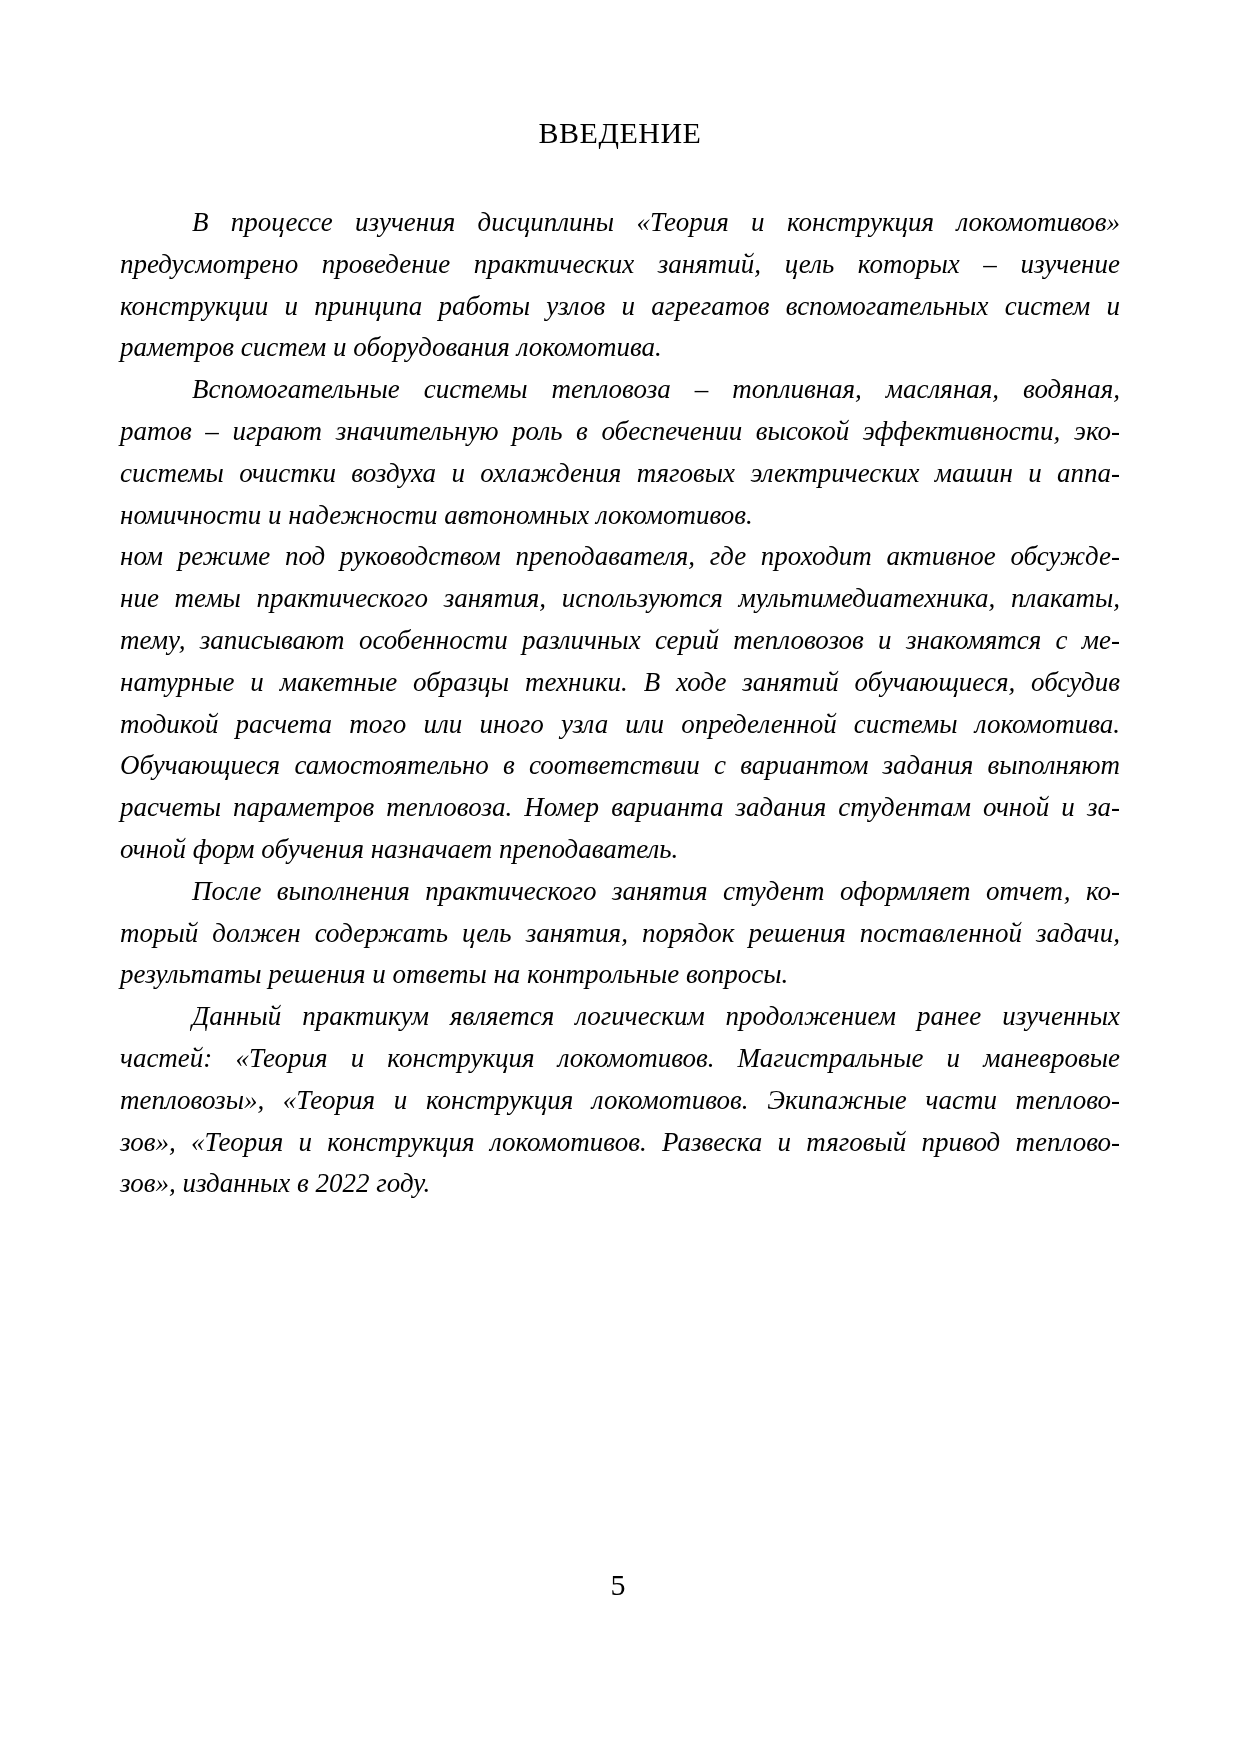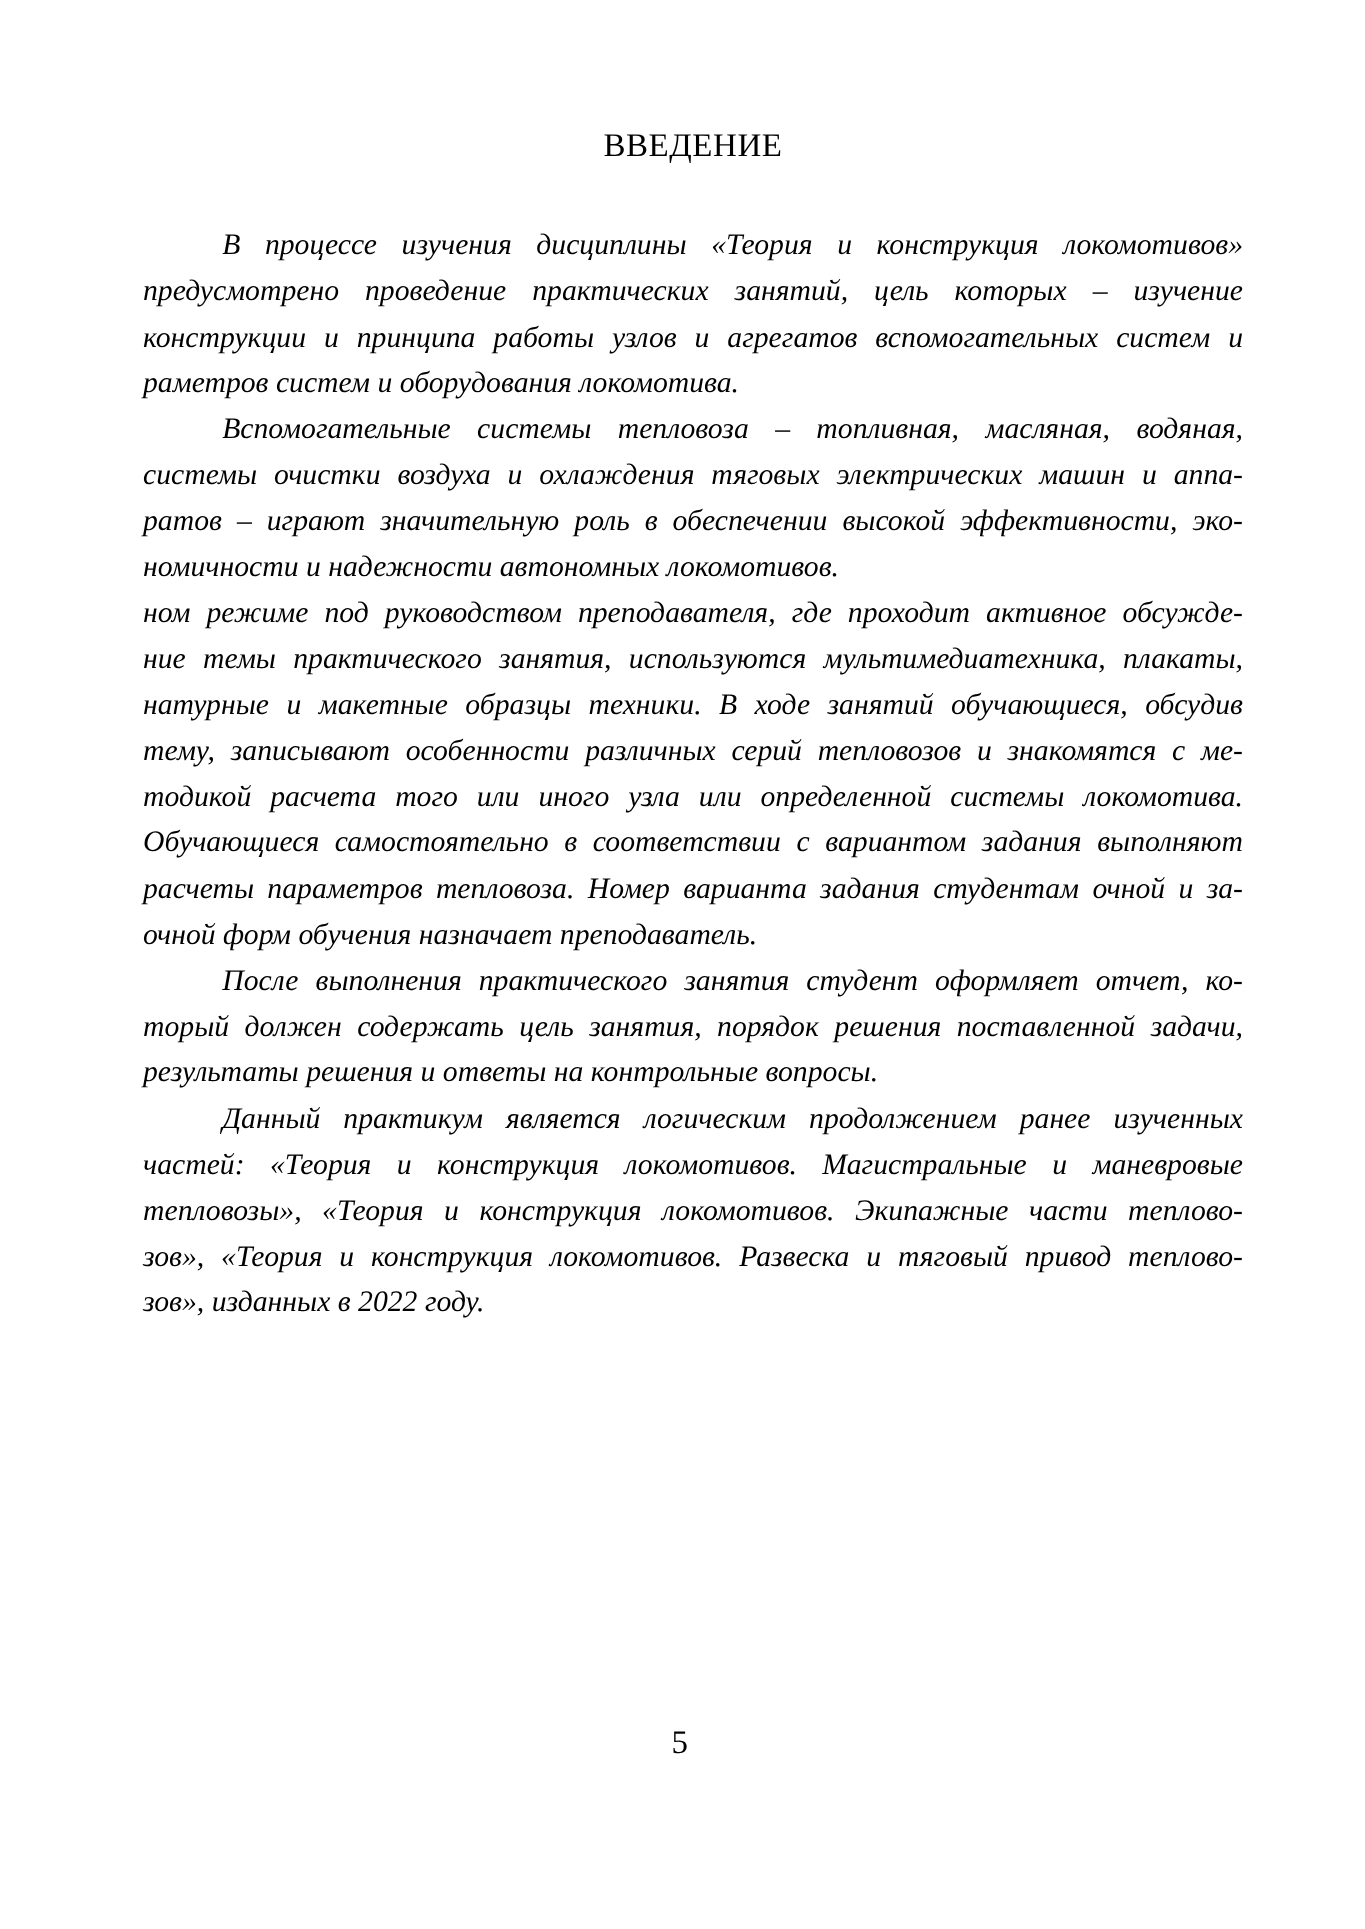--- a/index.html
+++ b/index.html
@@ -18,21 +18,21 @@
     position: absolute;
     left: 0;
     top: 0;
     width: 1241px;
     height: 1754px;
     background: #ffffff;
     overflow: hidden;
   }
   .content {
     position: absolute;
-    left: 130px;
+    left: 120px;
     top: 112px;
     width: 1000px;
   }
   .title {
     font-size: 30px;
     font-weight: normal;
     line-height: 42px;
     text-align: center;
     letter-spacing: 0.5px;
     margin: 0 0 48px 0;
@@ -72,29 +72,29 @@
     <h1 class="title">ВВЕДЕНИЕ</h1>
     <div id="paragraphs">
         <div class="paragraph">
           <div class="line first">В процессе изучения дисциплины «Теория и конструкция локомотивов»</div>
           <div class="line">предусмотрено проведение практических занятий, цель которых – изучение</div>
           <div class="line">конструкции и принципа работы узлов и агрегатов вспомогательных систем и</div>
           <div class="line last">раметров систем и оборудования локомотива.</div>
         </div>
         <div class="paragraph">
           <div class="line first">Вспомогательные системы тепловоза – топливная, масляная, водяная,</div>
+          <div class="line">ратов – играют значительную роль в обеспечении высокой эффективности, эко-</div>
           <div class="line">системы очистки воздуха и охлаждения тяговых электрических машин и аппа-</div>
-          <div class="line">ратов – играют значительную роль в обеспечении высокой эффективности, эко-</div>
           <div class="line last">номичности и надежности автономных локомотивов.</div>
         </div>
         <div class="paragraph">
           <div class="line">ном режиме под руководством преподавателя, где проходит активное обсужде-</div>
           <div class="line">ние темы практического занятия, используются мультимедиатехника, плакаты,</div>
+          <div class="line">тему, записывают особенности различных серий тепловозов и знакомятся с ме-</div>
           <div class="line">натурные и макетные образцы техники. В ходе занятий обучающиеся, обсудив</div>
-          <div class="line">тему, записывают особенности различных серий тепловозов и знакомятся с ме-</div>
           <div class="line">тодикой расчета того или иного узла или определенной системы локомотива.</div>
           <div class="line">Обучающиеся самостоятельно в соответствии с вариантом задания выполняют</div>
           <div class="line">расчеты параметров тепловоза. Номер варианта задания студентам очной и за-</div>
           <div class="line last">очной форм обучения назначает преподаватель.</div>
         </div>
         <div class="paragraph">
           <div class="line first">После выполнения практического занятия студент оформляет отчет, ко-</div>
           <div class="line">торый должен содержать цель занятия, порядок решения поставленной задачи,</div>
           <div class="line last">результаты решения и ответы на контрольные вопросы.</div>
         </div>

